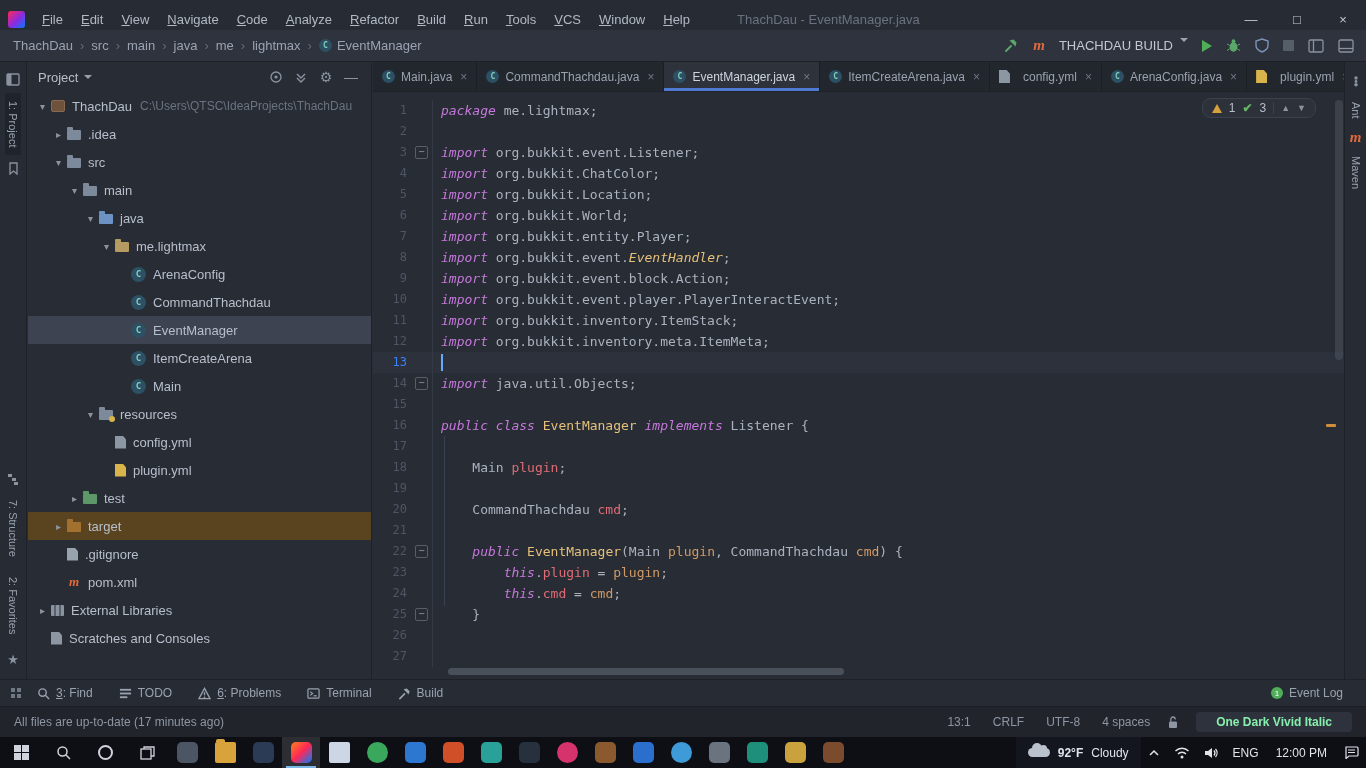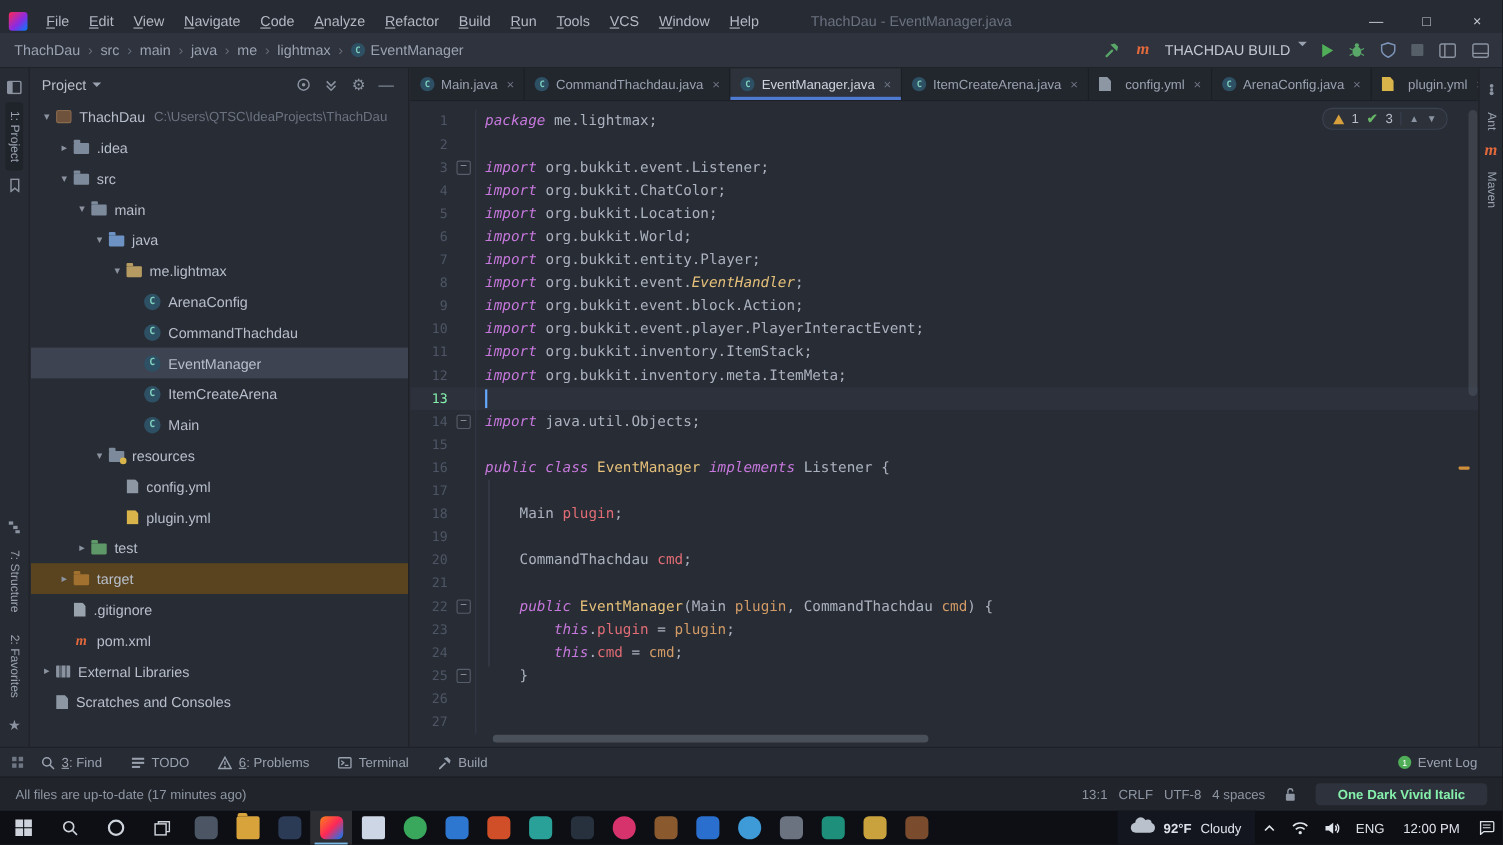--- a/index.html
+++ b/index.html
@@ -75,21 +75,21 @@
 .tab.active::after{content:"";position:absolute;left:0;right:0;bottom:0;height:3px;background:#4e7ad1}
 .tab-close{color:#6f7785;font-size:12px;margin-left:2px}
 .code-wrap{position:relative;flex:1;background:#282c34;overflow:hidden;font-family:"DejaVu Sans Mono",monospace}
 #code-lines{position:absolute;inset:0;padding-top:8px}
 .code-row{display:flex;height:21px;line-height:21px;font-size:13px}
 .ln{width:38px;text-align:right;color:#4e5666;font-size:12px;flex:none;padding-right:4px}
 .fold{width:22px;flex:none;position:relative;border-right:1px solid #333945}
 .fold.has-fold::before{content:"−";position:absolute;right:4px;top:4px;width:11px;height:11px;line-height:10px;text-align:center;font-size:10px;color:#8b93a1;border:1px solid #565e6b;border-radius:2px;background:#282c34}
 .code-text{white-space:pre;padding-left:8px;position:relative;flex:1}
 .code-row.caret-line{background:#2c313c}
-.code-row.caret-line .ln{color:#86efac}
+.code-row.caret-line .ln{color:#3b82f6}
 .caret-bar{position:absolute;left:8px;top:2px;width:2px;height:17px;background:#66aaff}
 .tk-kw{color:#c678dd;font-style:italic}
 .tk-pl{color:#abb2bf}
 .tk-cls{color:#e5c07b}
 .tk-ann{color:#e5c07b;font-style:italic}
 .tk-fld{color:#e06c75}
 .tk-par{color:#d19a66}
 .tk-fn{color:#e5c07b}
 .indent-guide{position:absolute;width:1px;background:#3a4150}
 .err-mark{position:absolute;right:8px;width:10px;height:3px;background:#cf8e3c;border-radius:1px}
@@ -652,21 +652,21 @@
       </div>
     <div class="bb-item bb-right">
       <span class="ev-dot">1</span>
       <span>Event Log</span>
     </div>
   </div>
 
   <div class="status-bar">
     <span>All files are up-to-date (17 minutes ago)</span>
     <div class="sb-right">
-      <span id="status-items" style="display:flex;gap:10px">
+      <span id="status-items" style="display:flex;gap:22px">
           <span>13:1</span>
           <span>CRLF</span>
           <span>UTF-8</span>
           <span>4 spaces</span>
         </span>
       <span style="line-height:0">
         <svg width="10" height="13" viewBox="0 0 10 13">
             <rect x="1" y="5.5" width="8" height="6.5" rx="1" fill="#8e96a3"></rect>
             <path d="M2.8 5.5 V3.5 C2.8 2 3.8 1 5 1 C6.2 1 7.2 2 7.2 3.5" fill="none" stroke="#8e96a3" stroke-width="1.3"></path>
           </svg>

